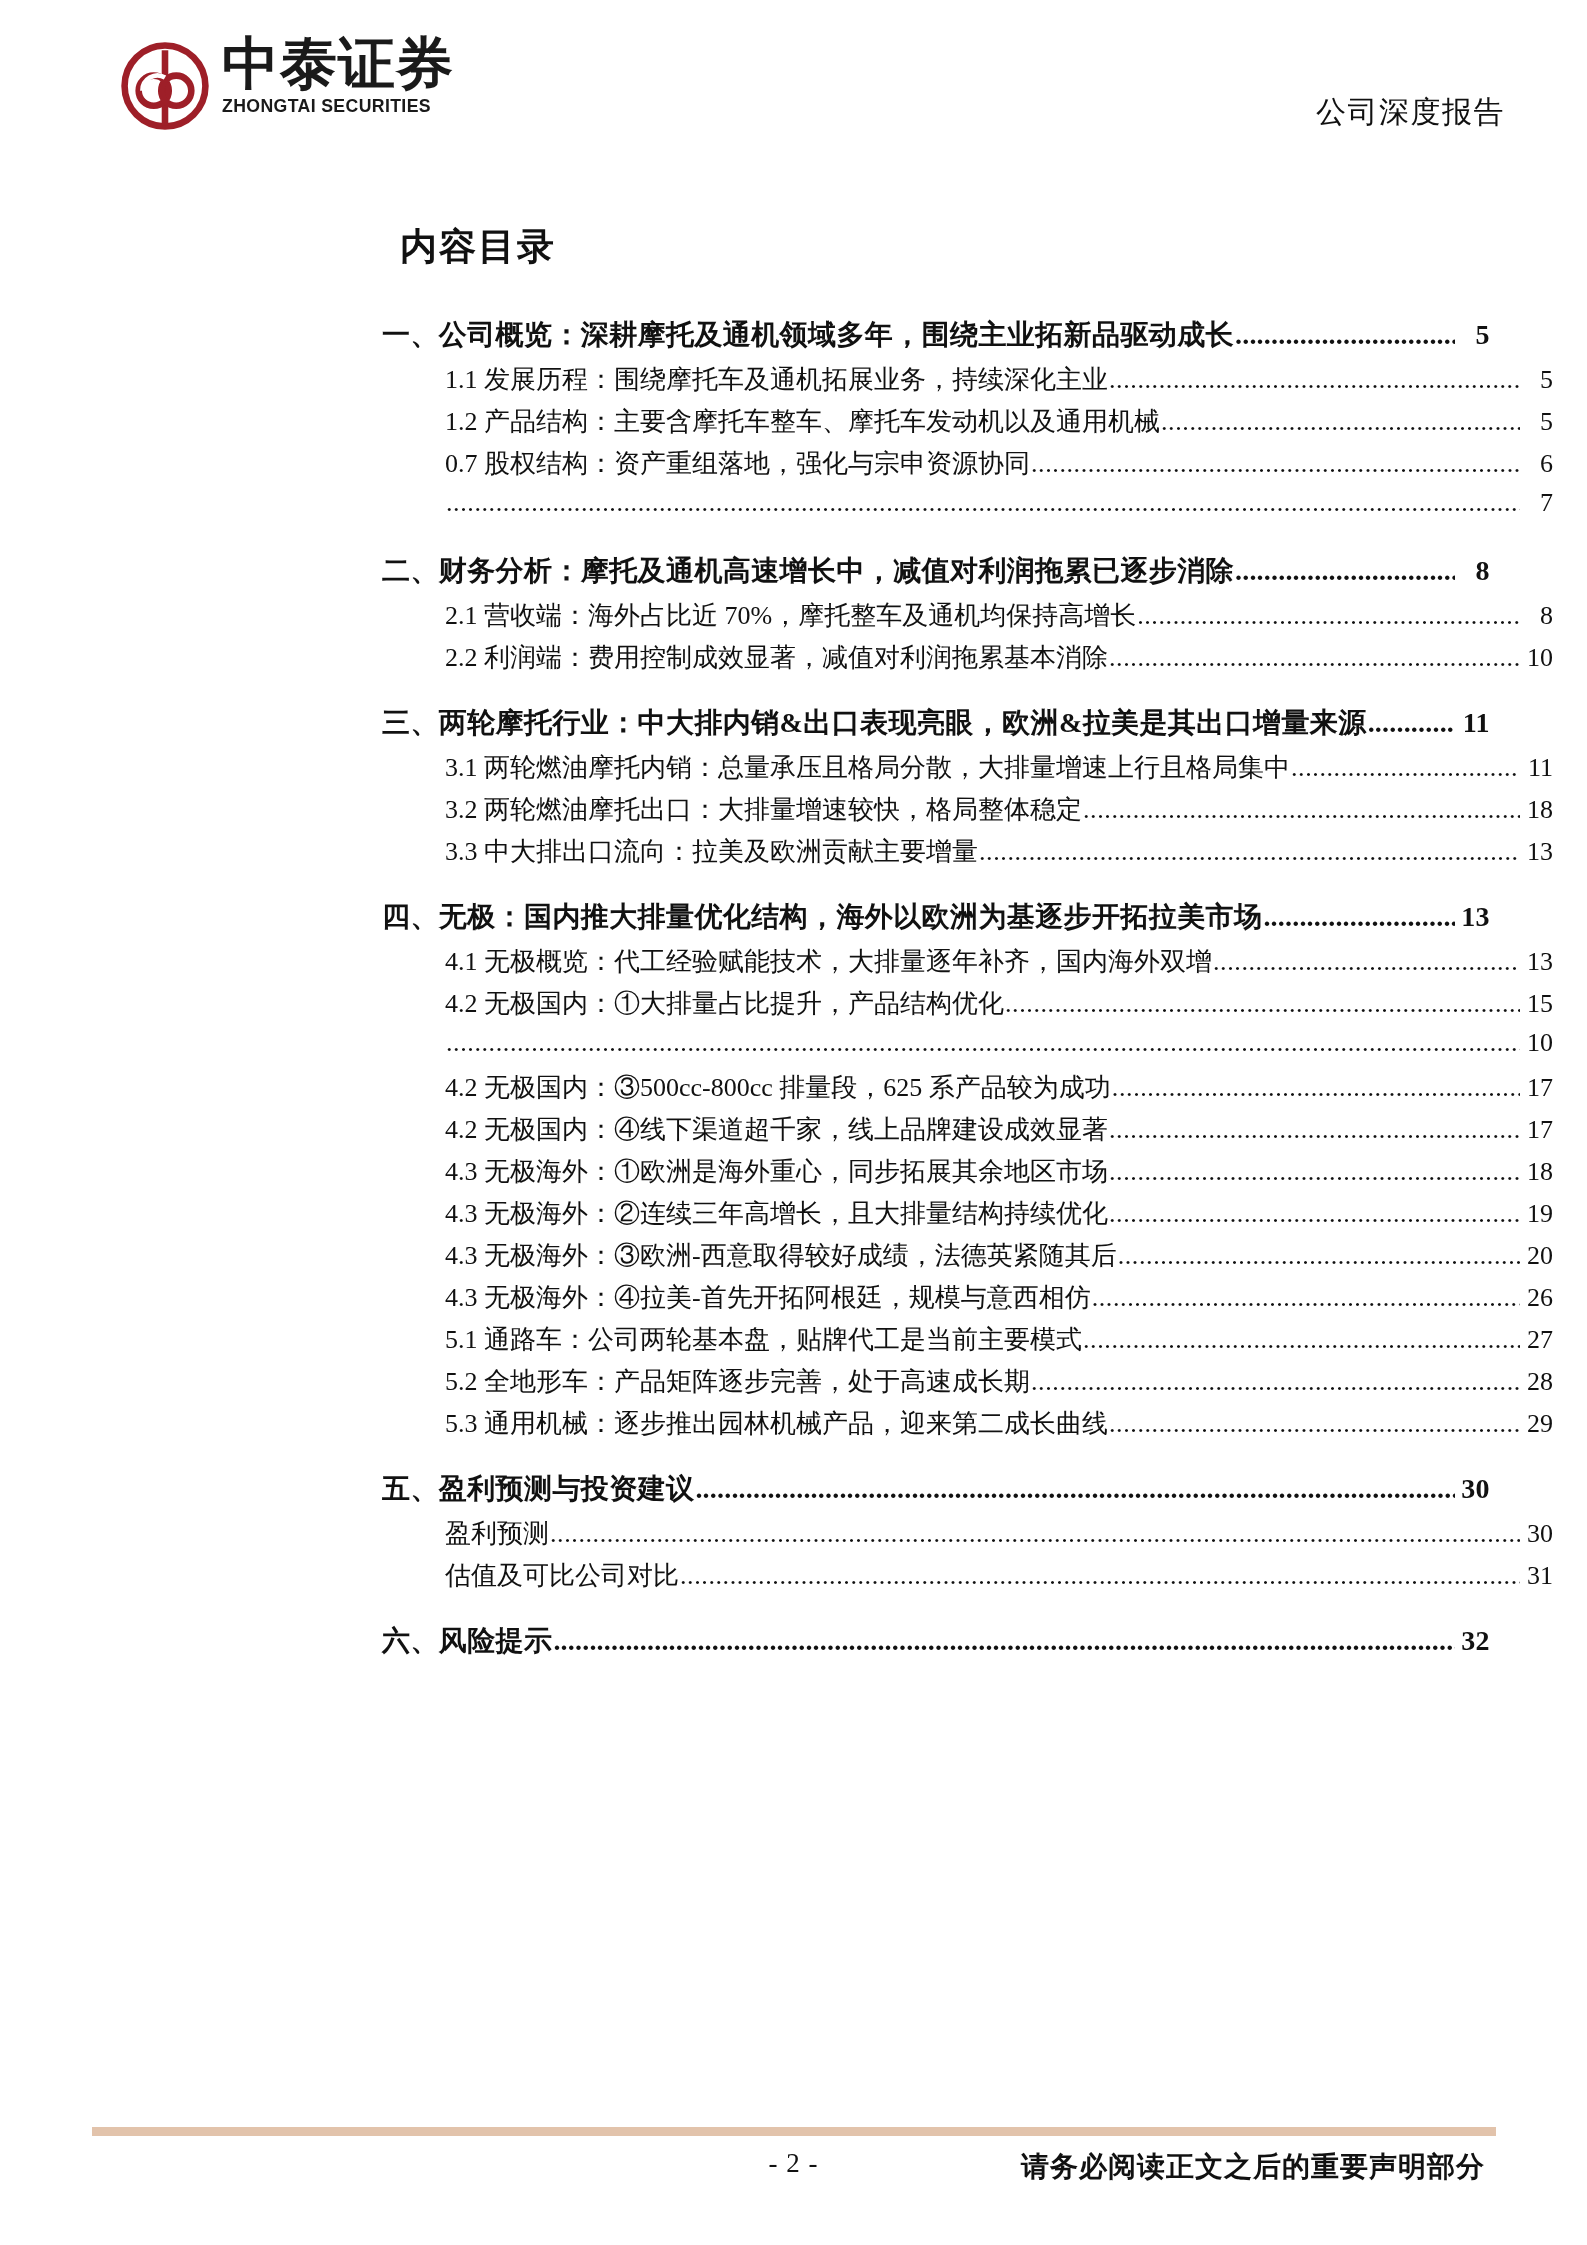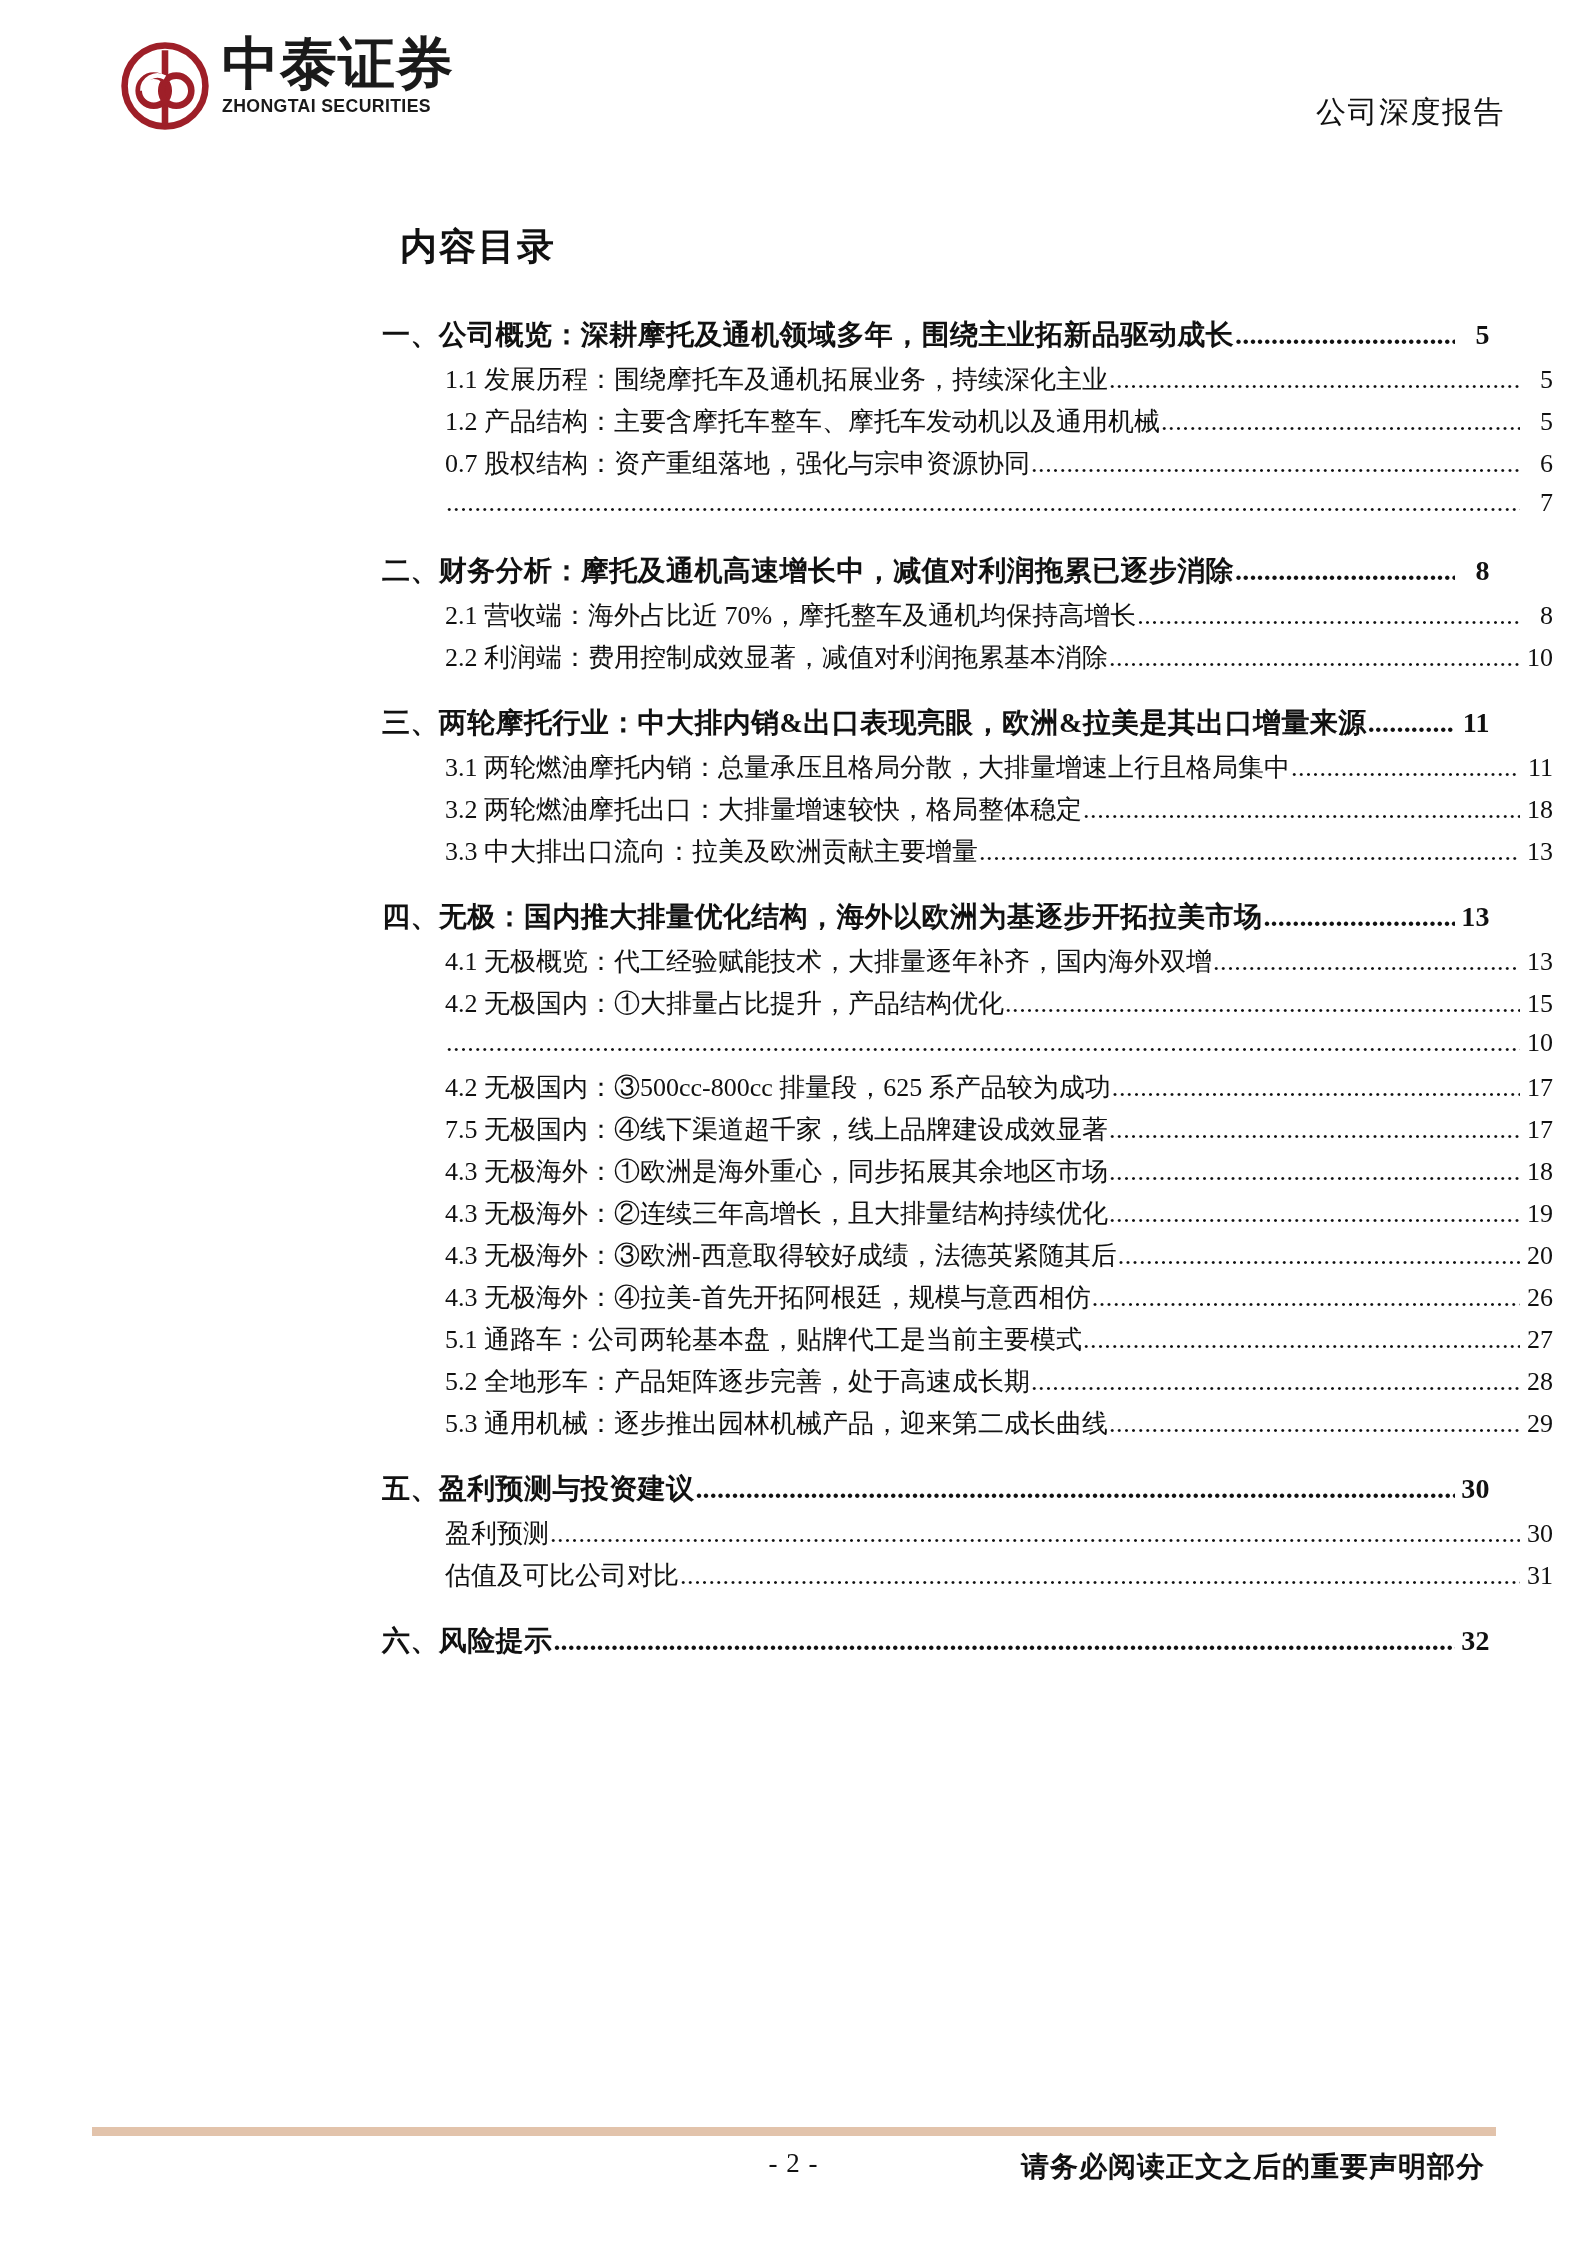--- a/index.html
+++ b/index.html
@@ -272,21 +272,21 @@
     <div class="toc-row lvl2">
       <span class="leader"></span>
       <span class="pg">10</span>
     </div>
     <div class="toc-row lvl2">
       <span class="txt">4.2 无极国内：③500cc-800cc 排量段，625 系产品较为成功</span>
       <span class="leader"></span>
       <span class="pg">17</span>
     </div>
     <div class="toc-row lvl2">
-      <span class="txt">7.5 无极国内：④线下渠道超千家，线上品牌建设成效显著</span>
+      <span class="txt">4.2 无极国内：④线下渠道超千家，线上品牌建设成效显著</span>
       <span class="leader"></span>
       <span class="pg">17</span>
     </div>
     <div class="toc-row lvl2">
       <span class="txt">4.3 无极海外：①欧洲是海外重心，同步拓展其余地区市场</span>
       <span class="leader"></span>
       <span class="pg">18</span>
     </div>
     <div class="toc-row lvl2">
       <span class="txt">4.3 无极海外：②连续三年高增长，且大排量结构持续优化</span>

